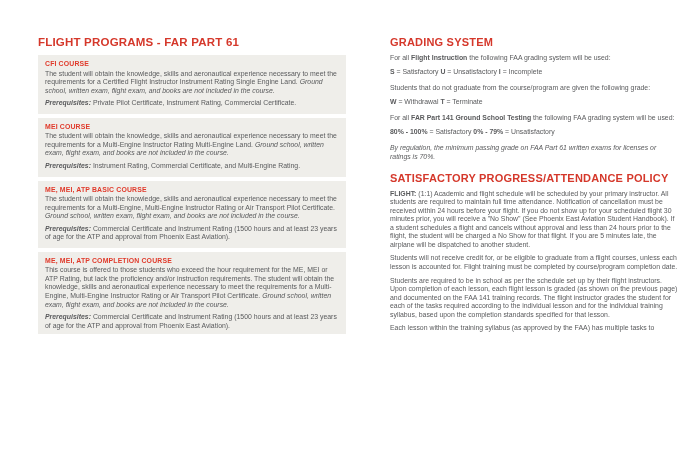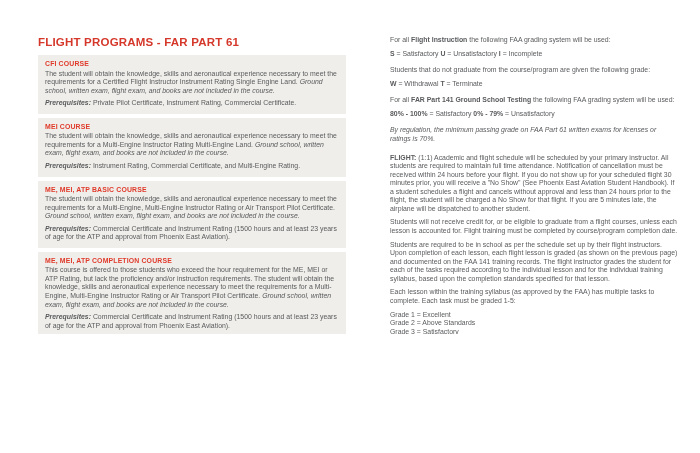--- a/index.html
+++ b/index.html
@@ -69,29 +69,31 @@
     </div>
 
     <div class="course-section">
       <div class="course-heading">GLASS COCKPIT TRAINING COURSE</div>
       <p class="body-text para"><span>The overall objective of this two week course is to develop the ability of the pilot to operate within a multi-crew environment while managing the advanced systems found in today's new generation aircraft. Throughout the course, Crew Resource Management will be heavily emphasized during both ground and simulator phases of the training.</span></p>
       <p class="body-text para"><span class="b i">Prerequisites:</span><span> Commercial Certificate and Instrument Rating.</span></p>
     </div>
   </div>
 
   <div class="right-content">
+    <h1 class="section-heading">GRADING SYSTEM</h1>
     <p class="rp"><span>For all </span><span class="b">Flight Instruction</span><span> the following FAA grading system will be used:</span></p>
     <p class="rp gap"><span class="b">S</span><span> = Satisfactory   </span><span class="b">U</span><span> = Unsatisfactory   </span><span class="b">I</span><span> = Incomplete</span></p>
     <p class="rp"><span>Students that do not graduate from the course/program are given the following grade:</span></p>
     <p class="rp gap"><span class="b">W</span><span> = Withdrawal  </span><span class="b">T</span><span> = Terminate</span></p>
     <p class="rp"><span>For all </span><span class="b">FAR Part 141 Ground School Testing</span><span> the following FAA grading system will be used:</span></p>
     <p class="rp gap"><span class="b">80% - 100%</span><span> = Satisfactory    </span><span class="b">0% - 79%</span><span> = Unsatisfactory</span></p>
     <p class="rp"><span class="i">By regulation, the minimum passing grade on FAA Part 61 written exams for licenses or ratings is 70%.</span></p>
 
     <div class="policy-block">
+      <h1 class="section-heading">SATISFACTORY PROGRESS/ATTENDANCE POLICY</h1>
       <p class="rp"><span class="b">FLIGHT:</span><span> (1:1) Academic and flight schedule will be scheduled by your primary instructor. All students are required to maintain full time attendance. Notification of cancellation must be received within 24 hours before your flight. If you do not show up for your scheduled flight 30 minutes prior, you will receive a "No Show" (See Phoenix East Aviation Student Handbook). If a student schedules a flight and cancels without approval and less than 24 hours prior to the flight, the student will be charged a No Show for that flight. If you are 5 minutes late, the airplane will be dispatched to another student.</span></p>
       <p class="rp"><span>Students will not receive credit for, or be eligible to graduate from a flight courses, unless each lesson is accounted for. Flight training must be completed by course/program completion date.</span></p>
       <p class="rp"><span>Students are required to be in school as per the schedule set up by their flight instructors. Upon completion of each lesson, each flight lesson is graded (as shown on the previous page) and documented on the FAA 141 training records. The flight instructor grades the student for each of the tasks required according to the individual lesson and for the individual training syllabus, based upon the completion standards specified for that lesson.</span></p>
       <p class="rp"><span>Each lesson within the training syllabus (as approved by the FAA) has multiple tasks to complete. Each task must be graded 1-5:</span></p>
       <div class="grades">
         <div>Grade 1 = Excellent</div>
         <div>Grade 2 = Above Standards</div>
         <div>Grade 3 = Satisfactory</div>
         <div>Grade 4 = Fair</div>
         <div>Grade 5 = Unsatisfactory</div>

